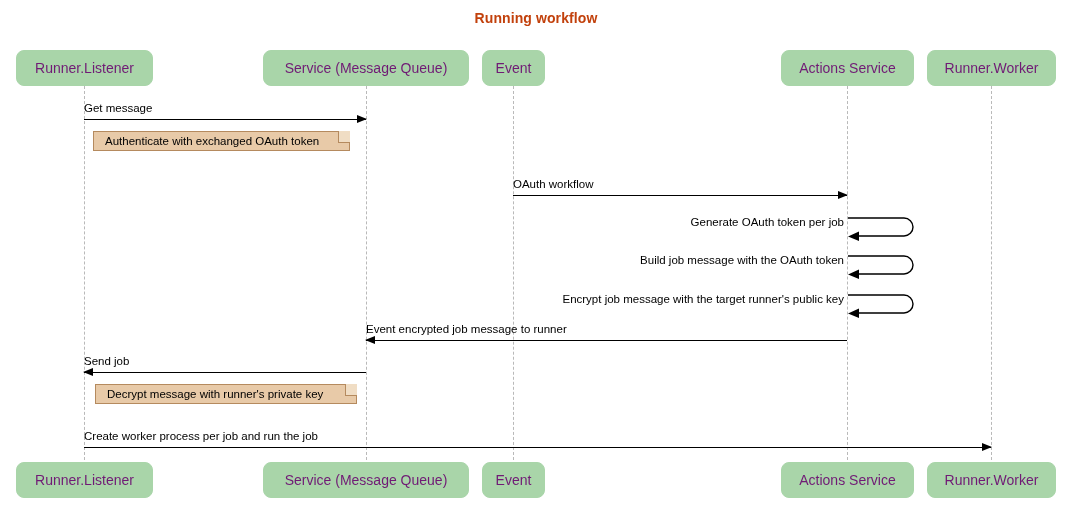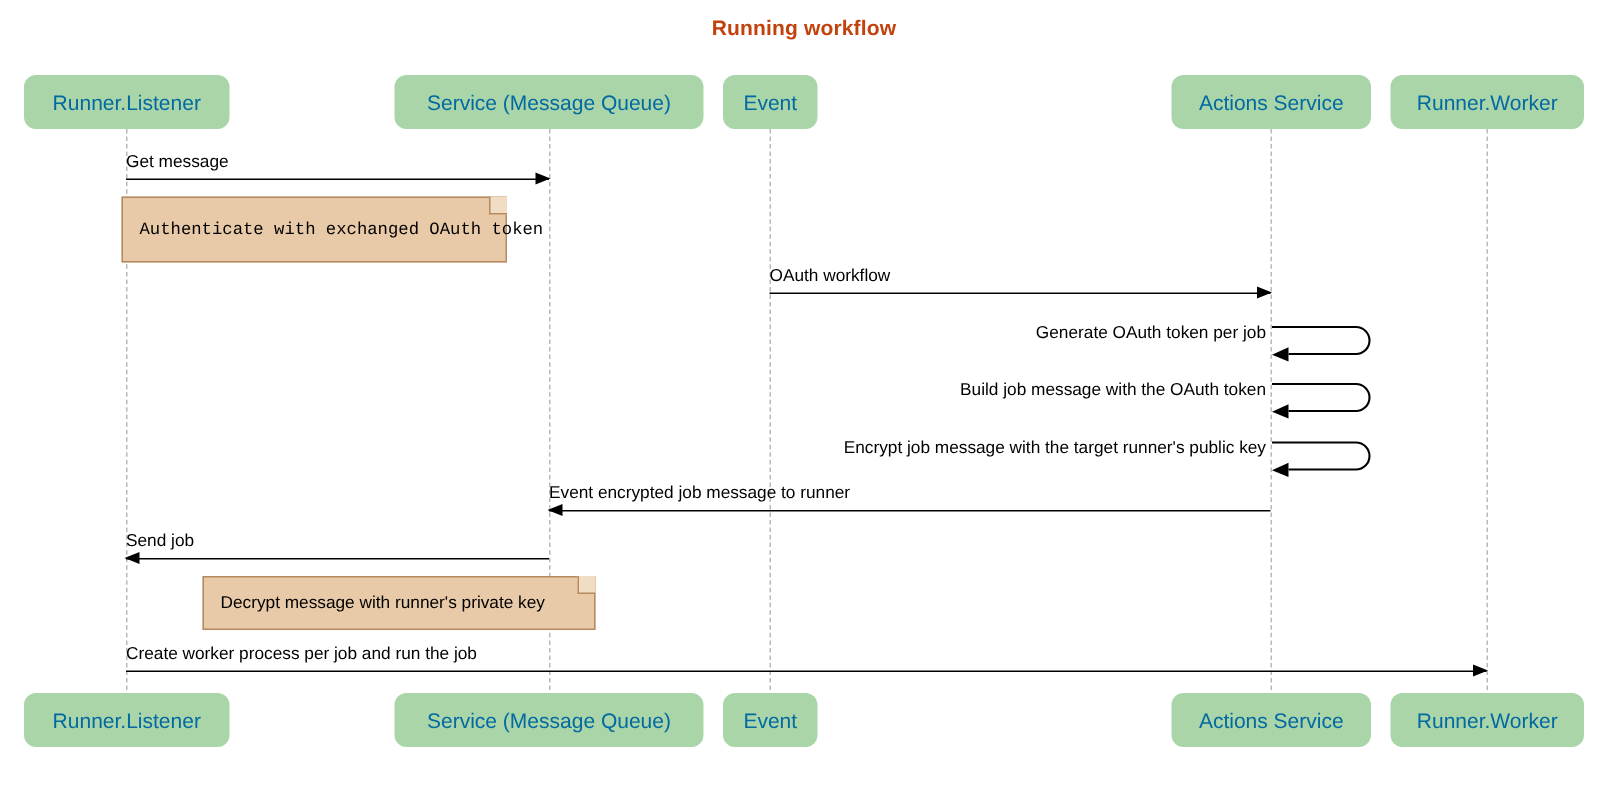--- a/index.html
+++ b/index.html
@@ -21,21 +21,21 @@
 
   
   .participant{
     position:absolute;
     height:36px;
     box-sizing:border-box;
     background:#a9d5a9;
     border:1px solid #a9d5a9;
     border-radius:8px;
     display:flex;align-items:center;justify-content:center;
-    font-size:14px;color:#0369a1;
+    font-size:14px;color:#701a75;
     white-space:nowrap;
     padding:0 12px;
   }
 
   
   .lifeline{
     position:absolute;
     width:0;
     border-left:1px dashed #b9b9b9;
   }
@@ -142,21 +142,21 @@
   <div class="participant" style="left:927px;top:462px;width:129px;">
     <span>Runner.Worker</span>
   </div>
 
   <div class="msg right" style="left:84px;top:119px;width:282px;">
     <div class="line"></div>
     <div class="head"></div>
     <div class="label center">Get message</div>
   </div>
 
-  <div class="note" style="left:81px;top:131px;width:257px;height:44px;font-family:Liberation Mono, monospace;">
+  <div class="note" style="left:93px;top:131px;width:257px;height:20px;">
     <div class="fold"></div>
     <span>Authenticate with exchanged OAuth token</span>
   </div>
 
   <div class="msg right" style="left:513px;top:195px;width:334px;">
     <div class="line"></div>
     <div class="head"></div>
     <div class="label center">OAuth workflow</div>
   </div>
 
@@ -189,21 +189,21 @@
     <div class="head"></div>
     <div class="label center">Event encrypted job message to runner</div>
   </div>
 
   <div class="msg left" style="left:84px;top:372px;width:282px;">
     <div class="line"></div>
     <div class="head"></div>
     <div class="label center">Send job</div>
   </div>
 
-  <div class="note" style="left:95px;top:384px;width:262px;height:36px;margin-left:40px;">
+  <div class="note" style="left:95px;top:384px;width:262px;height:20px;">
     <div class="fold"></div>
     <span>Decrypt message with runner's private key</span>
   </div>
 
   <div class="msg right" style="left:84px;top:447px;width:907px;">
     <div class="line"></div>
     <div class="head"></div>
     <div class="label center">Create worker process per job and run the job</div>
   </div>
 

